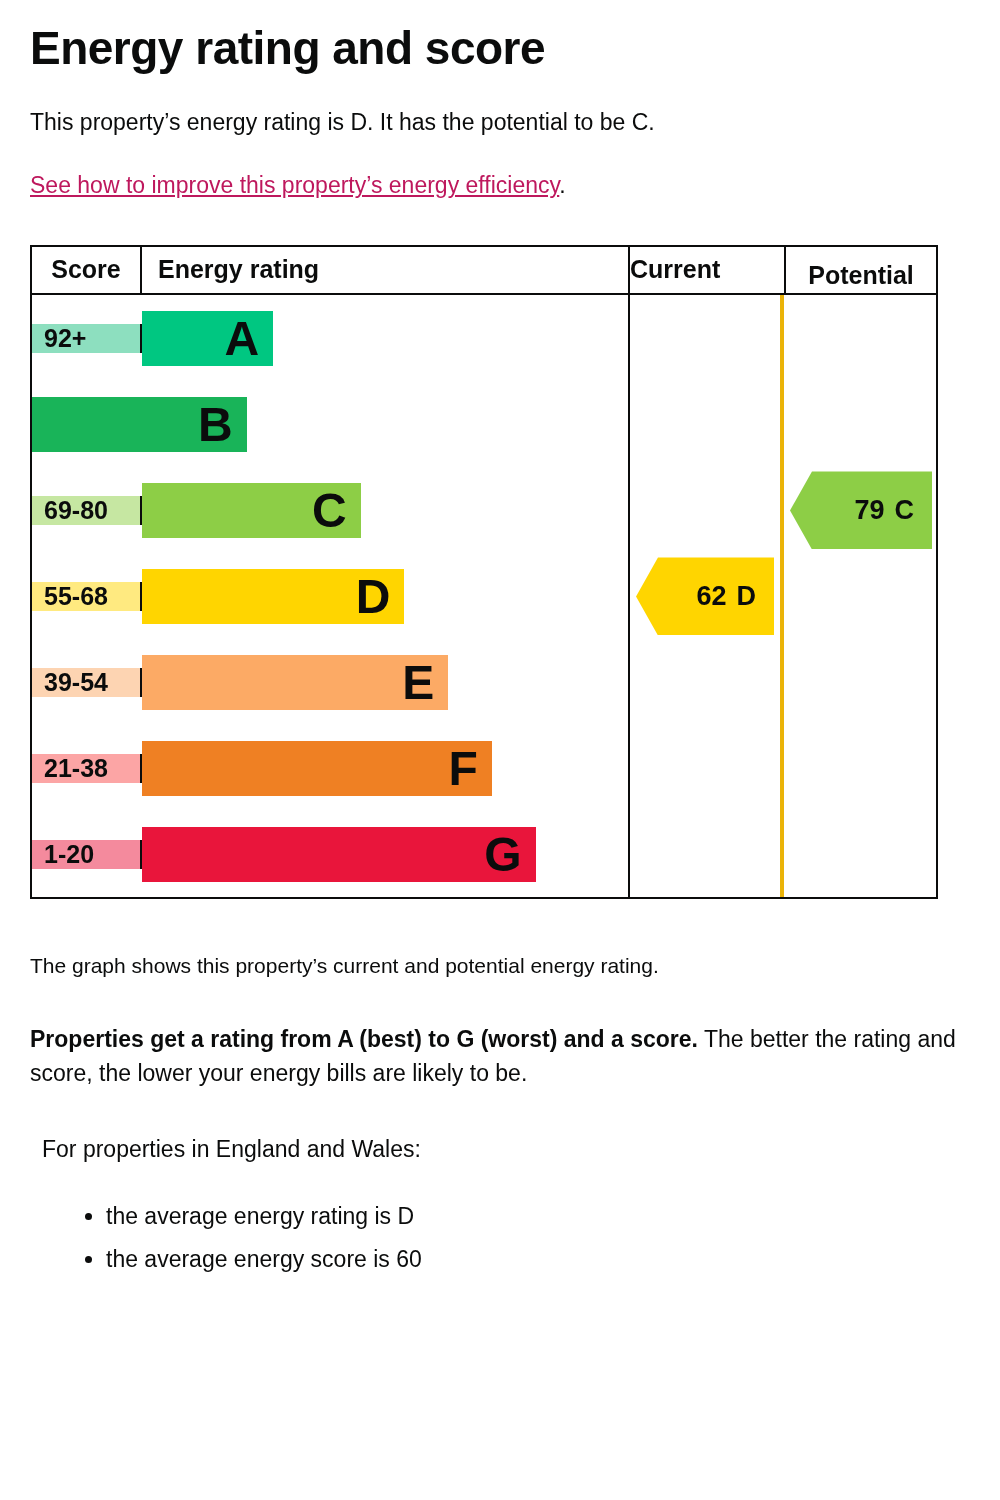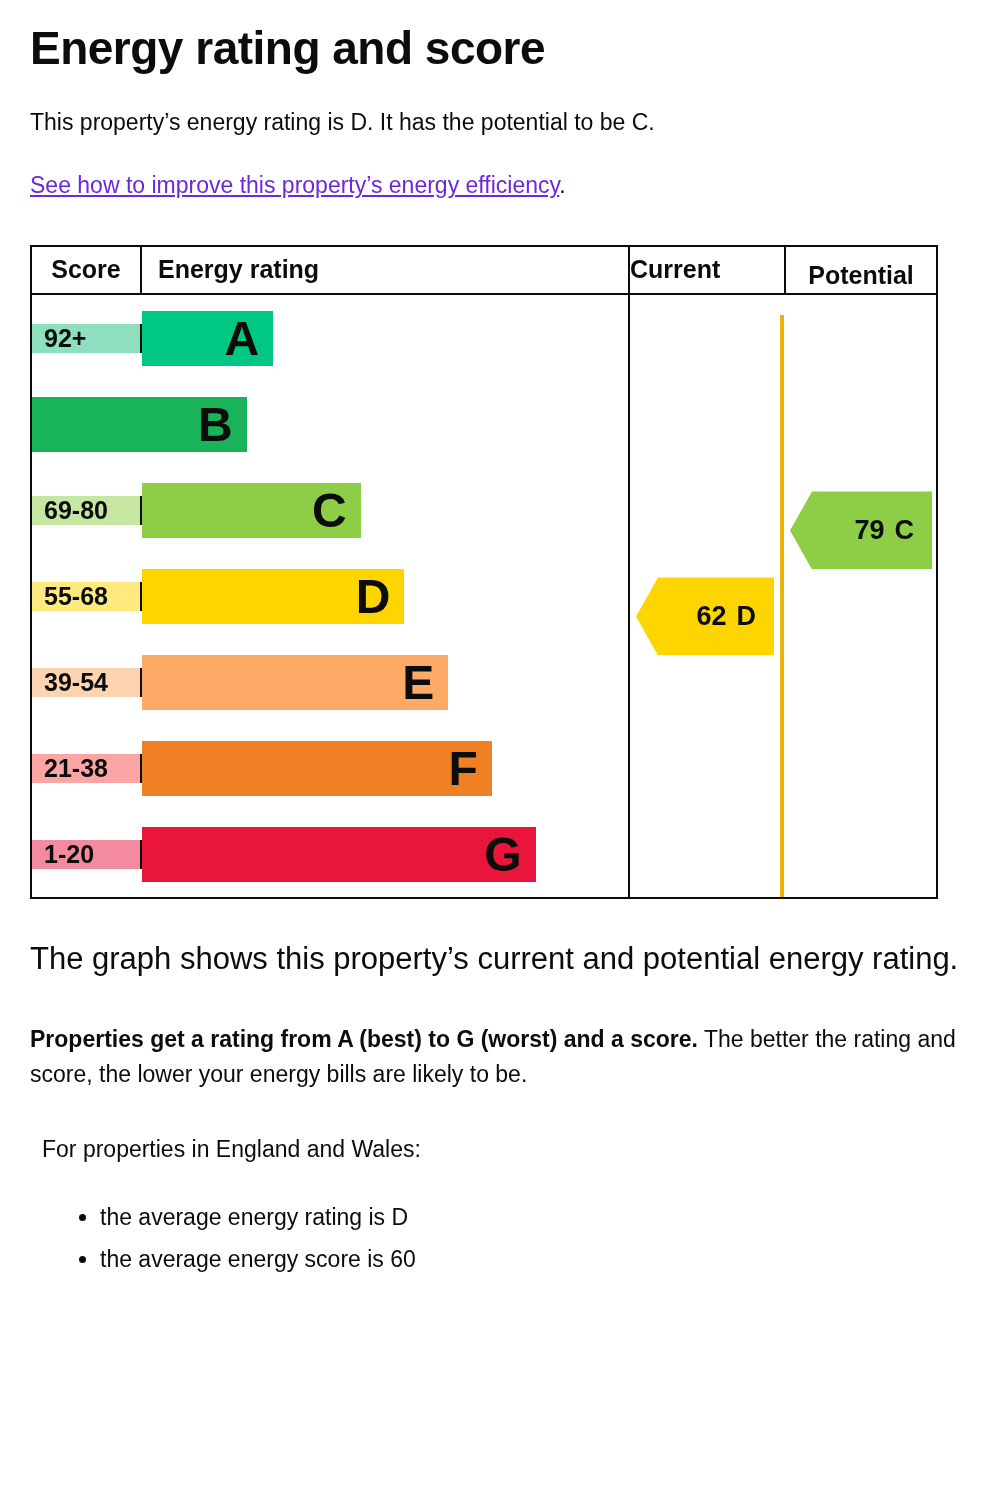--- a/index.html
+++ b/index.html
@@ -27,21 +27,21 @@
     margin: 0 0 34px 0;
     letter-spacing: -0.5px;
   }
   p.intro {
     font-size: 23px;
     line-height: 1.4;
     margin: 0 0 34px 0;
   }
   a.improve-link {
     font-size: 23px;
-    color: #6d28d9;
+    color: #be185d;
     text-decoration: underline;
   }
   .link-line {
     margin: 0 0 46px 0;
     font-size: 23px;
   }
 
   
   .epc {
     width: 908px;
@@ -136,21 +136,20 @@
     flex: 0 0 308px;
     display: flex;
     border-left: 2px solid #0b0c0c;
     box-sizing: border-box;
     position: relative;
   }
   .meter-col {
     width: 154px;
     flex: 0 0 154px;
     position: relative;
-    margin-top: 20px;
   }
   .meter-col.current {
     border-right: 4px solid #eab308;
     box-sizing: border-box;
   }
   .arrow {
     position: absolute;
     height: 78px;
     display: flex;
     align-items: center;
@@ -165,37 +164,37 @@
     right: 6px;
   }
   .arrow .num { margin-right: 10px; }
 
   
   .below {
     padding: 0 30px;
     box-sizing: border-box;
   }
   p.caption {
-    font-size: 31px;
+    font-size: 21px;
     line-height: 1.45;
-    margin: 38px 0 40px 0;
+    margin: 52px 0 40px 0;
   }
   p.ratings-info {
     font-size: 23px;
     line-height: 1.5;
     margin: 0 0 42px 0;
   }
   p.ratings-info b { font-weight: 700; }
   p.region {
     font-size: 23px;
     line-height: 1.45;
     margin: 0 0 30px 12px;
   }
   ul.avg {
-    margin: 12px;
+    margin: 18px;
     padding-left: 58px;
     font-size: 23px;
     line-height: 1.75;
   }
   ul.avg li { margin-bottom: 2px; }
 </style>
 </head>
 <body>
 
 <div class="page">

